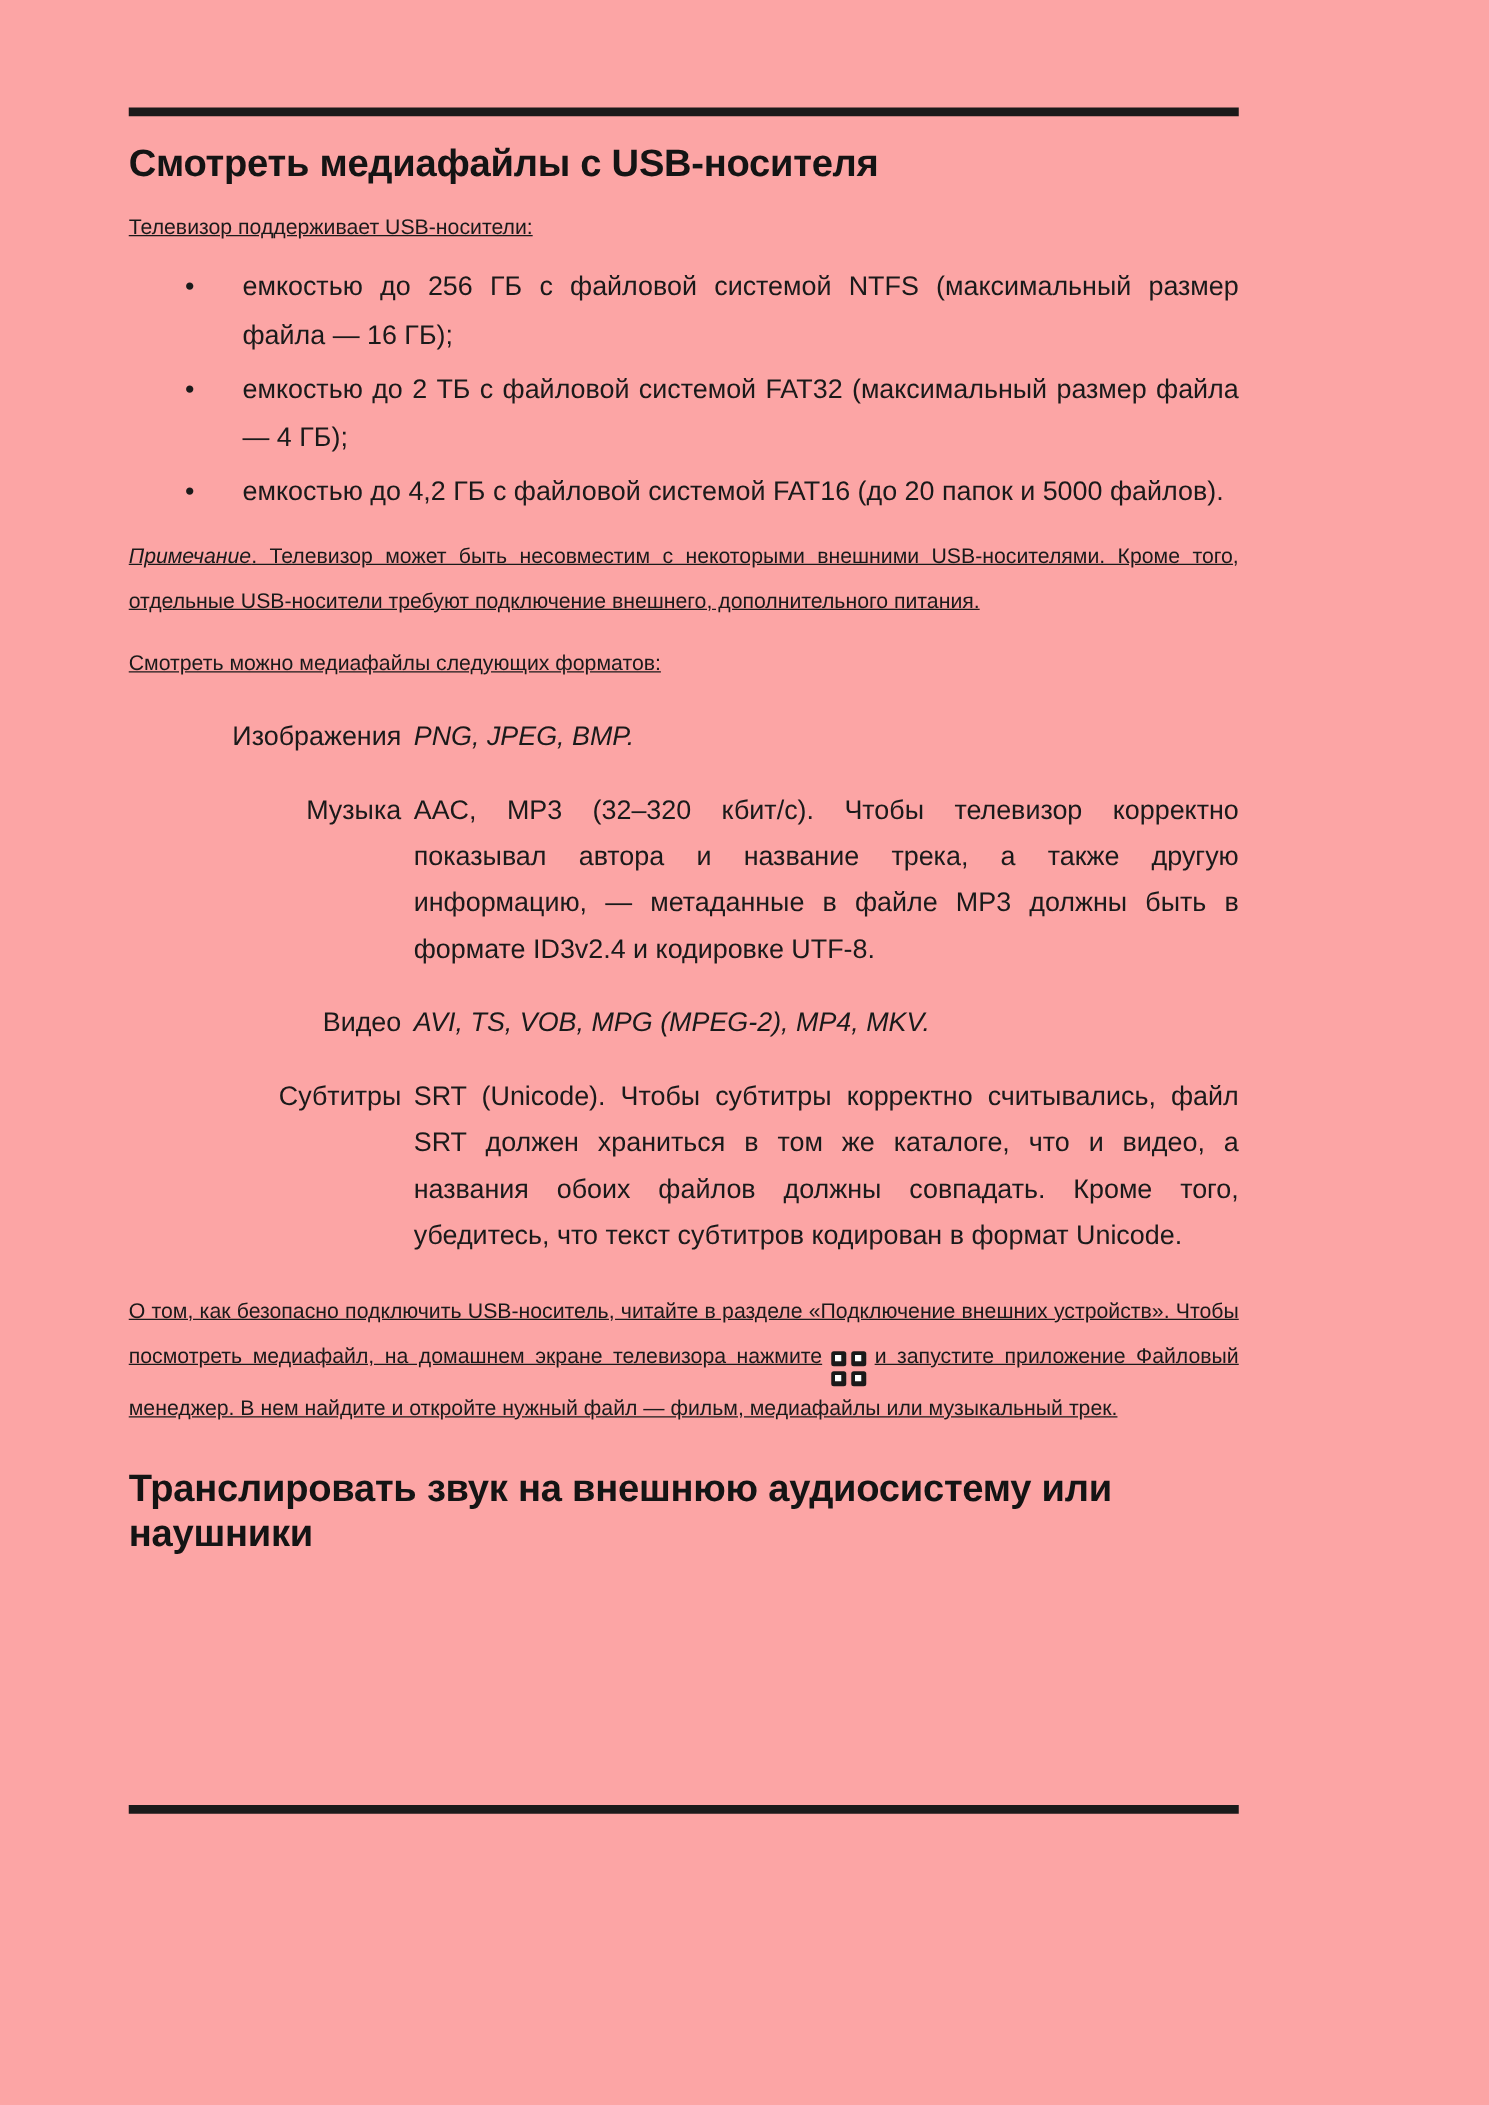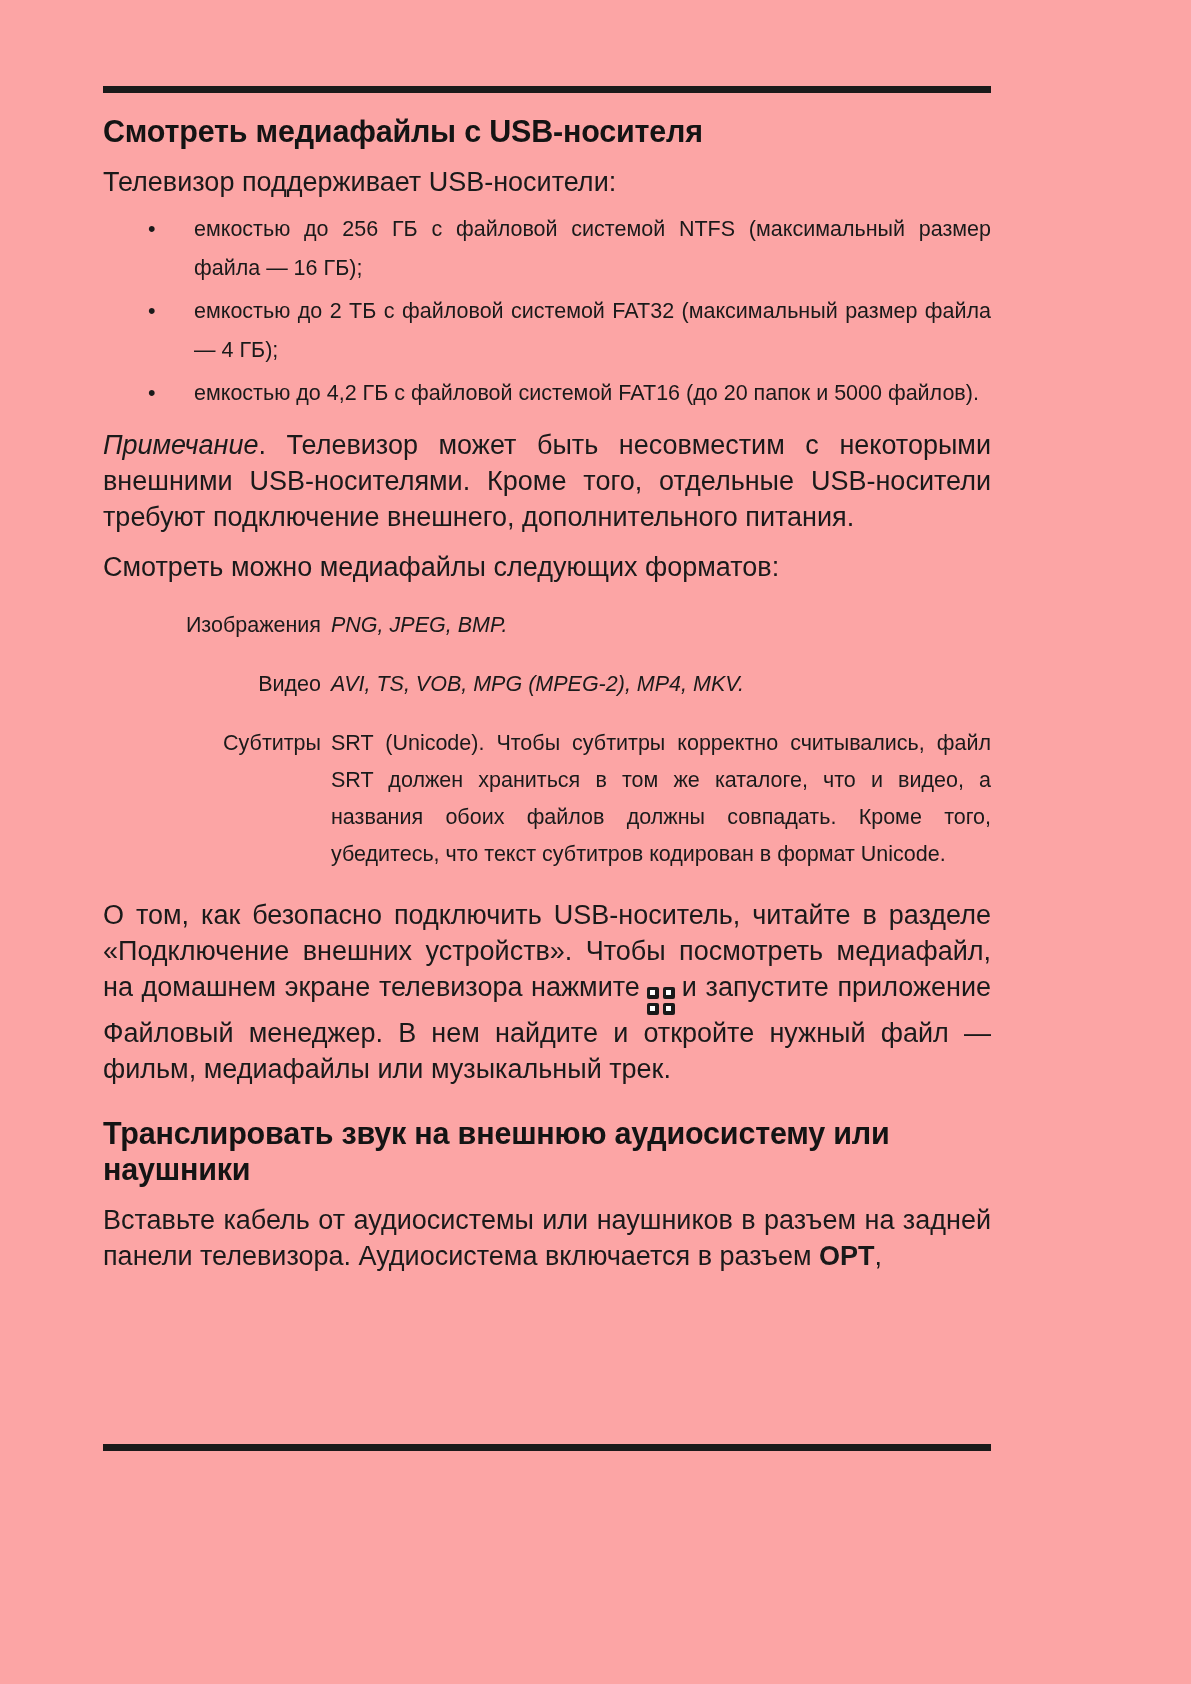--- a/index.html
+++ b/index.html
@@ -45,27 +45,28 @@
     font-weight: bold;
     letter-spacing: -0.2px;
     line-height: 1.2;
     margin: 20px 0 0 0;
     color: #141414;
   }
   h1.section-title.second {
     margin-top: 28px;
   }
   p.body-text {
-    font-size: 27px;
+    font-size: 17px;
     line-height: 36px;
     margin: 14px 0 0 0;
     color: #1a1a1a;
     text-align: justify;
     text-justify: inter-word;
     hyphens: manual;
+    text-decoration: underline;
   }
   p.body-text.nojust {
     text-align: left;
   }
   .bullets {
     margin: 10px 0 0 0;
     padding: 0;
     list-style: none;
   }
   .bullets li {
@@ -180,20 +181,24 @@
 
     <p class="body-text nojust">Смотреть можно медиафайлы следующих форматов:</p>
 
     <table class="fmt-table">
       <tbody>
         <tr>
           <td class="label">Изображения</td>
           <td class="value plain">PNG, JPEG, BMP.</td>
         </tr>
         <tr>
+          <td class="label">Музыка</td>
+          <td class="value">AAC, MP3 (32–320 кбит/с). Чтобы телевизор корректно показывал автора и название трека, а также другую информацию, — метаданные в файле MP3 должны быть в формате ID3v2.4 и кодировке UTF-8.</td>
+        </tr>
+        <tr>
           <td class="label">Видео</td>
           <td class="value plain">AVI, TS, VOB, MPG (MPEG-2), MP4, MKV.</td>
         </tr>
         <tr>
           <td class="label">Субтитры</td>
           <td class="value">SRT (Unicode). Чтобы субтитры корректно считывались, файл SRT должен храниться в том же каталоге, что и видео, а названия обоих файлов должны совпадать. Кроме того, убедитесь, что текст субтитров кодирован в формат Unicode.</td>
         </tr>
       </tbody>
     </table>
 
@@ -201,21 +206,18 @@
       <span>О том, как безопасно подключить USB-носитель, читайте в разделе «Подключение внешних устройств». Чтобы посмотреть медиафайл, на домашнем экране телевизора нажмите</span><span class="apps-icon">
           <span></span>
           <span></span>
           <span></span>
           <span></span>
         </span><span>и запустите приложение Файловый менеджер. В нем найдите и откройте нужный файл — фильм, медиафайлы или музыкальный трек.</span>
     </p>
 
     <h1 class="section-title second">Транслировать звук на внешнюю аудиосистему или наушники</h1>
 
-    <p class="body-text">
-      <span>Вставьте кабель от аудиосистемы или наушников в разъем на задней панели телевизора. Аудиосистема включается в разъем </span><b class="strong">OPT</b><span>,</span>
-    </p>
 
   </div>
 
   <div class="rule-bottom"></div>
 
 </div>
 
 </body></html>

